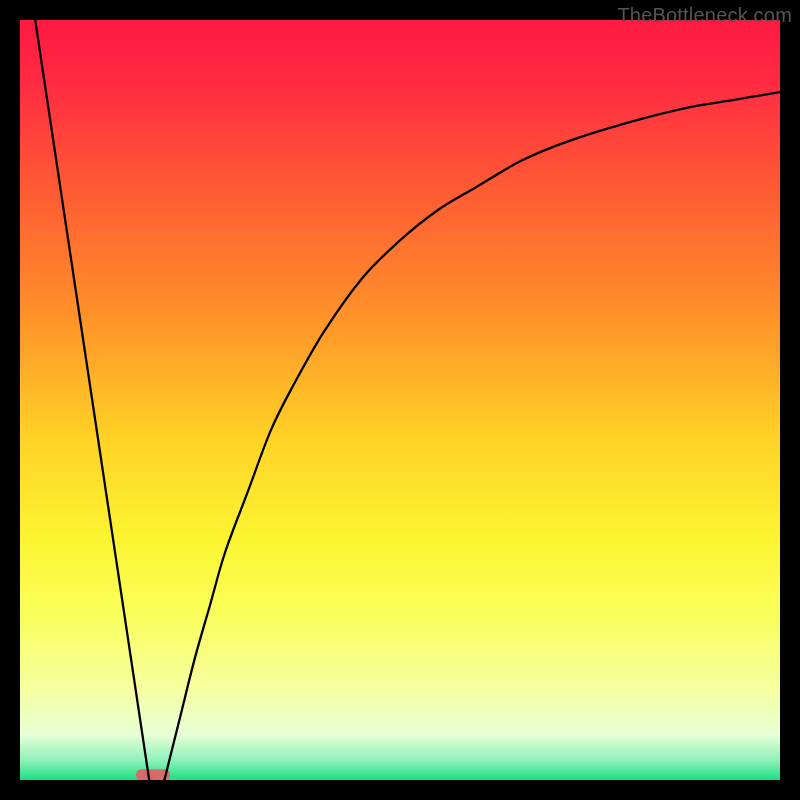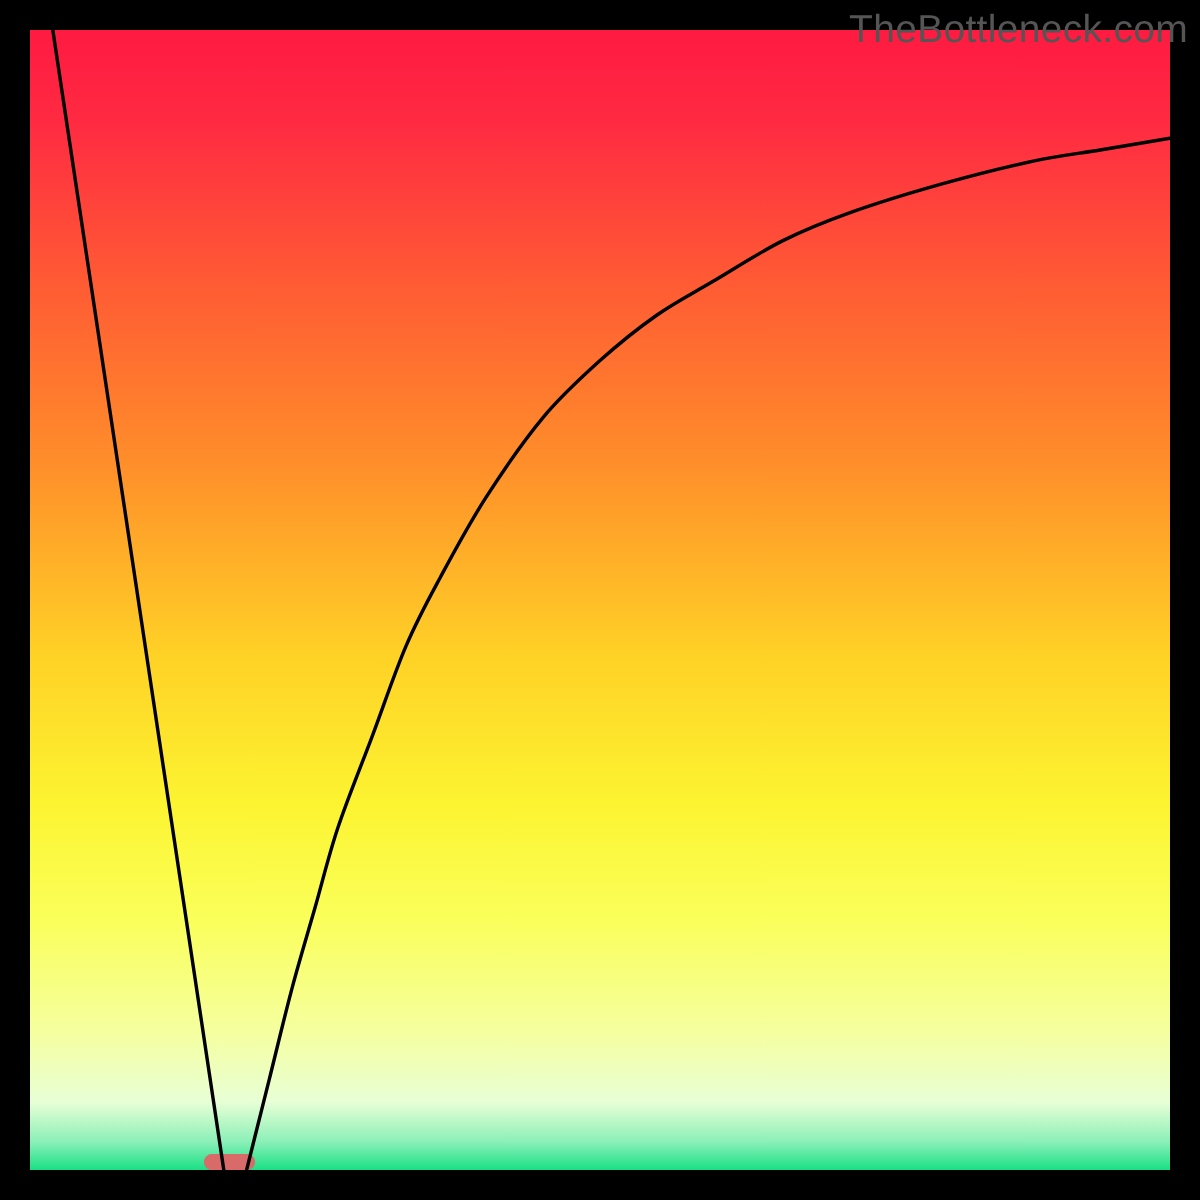--- a/index.html
+++ b/index.html
@@ -23,21 +23,21 @@
     top: 20px;
     width: 760px;
     height: 760px;
     overflow: hidden;
   }
   .watermark {
     position: absolute;
     top: 4px;
     right: 8px;
     color: #555;
-    font-size: 26px;
+    font-size: 20px;
     font-weight: 500;
     letter-spacing: 0.2px;
     z-index: 20;
     user-select: none;
   }
 </style>
 </head>
 <body>
 
 <div class="frame">

